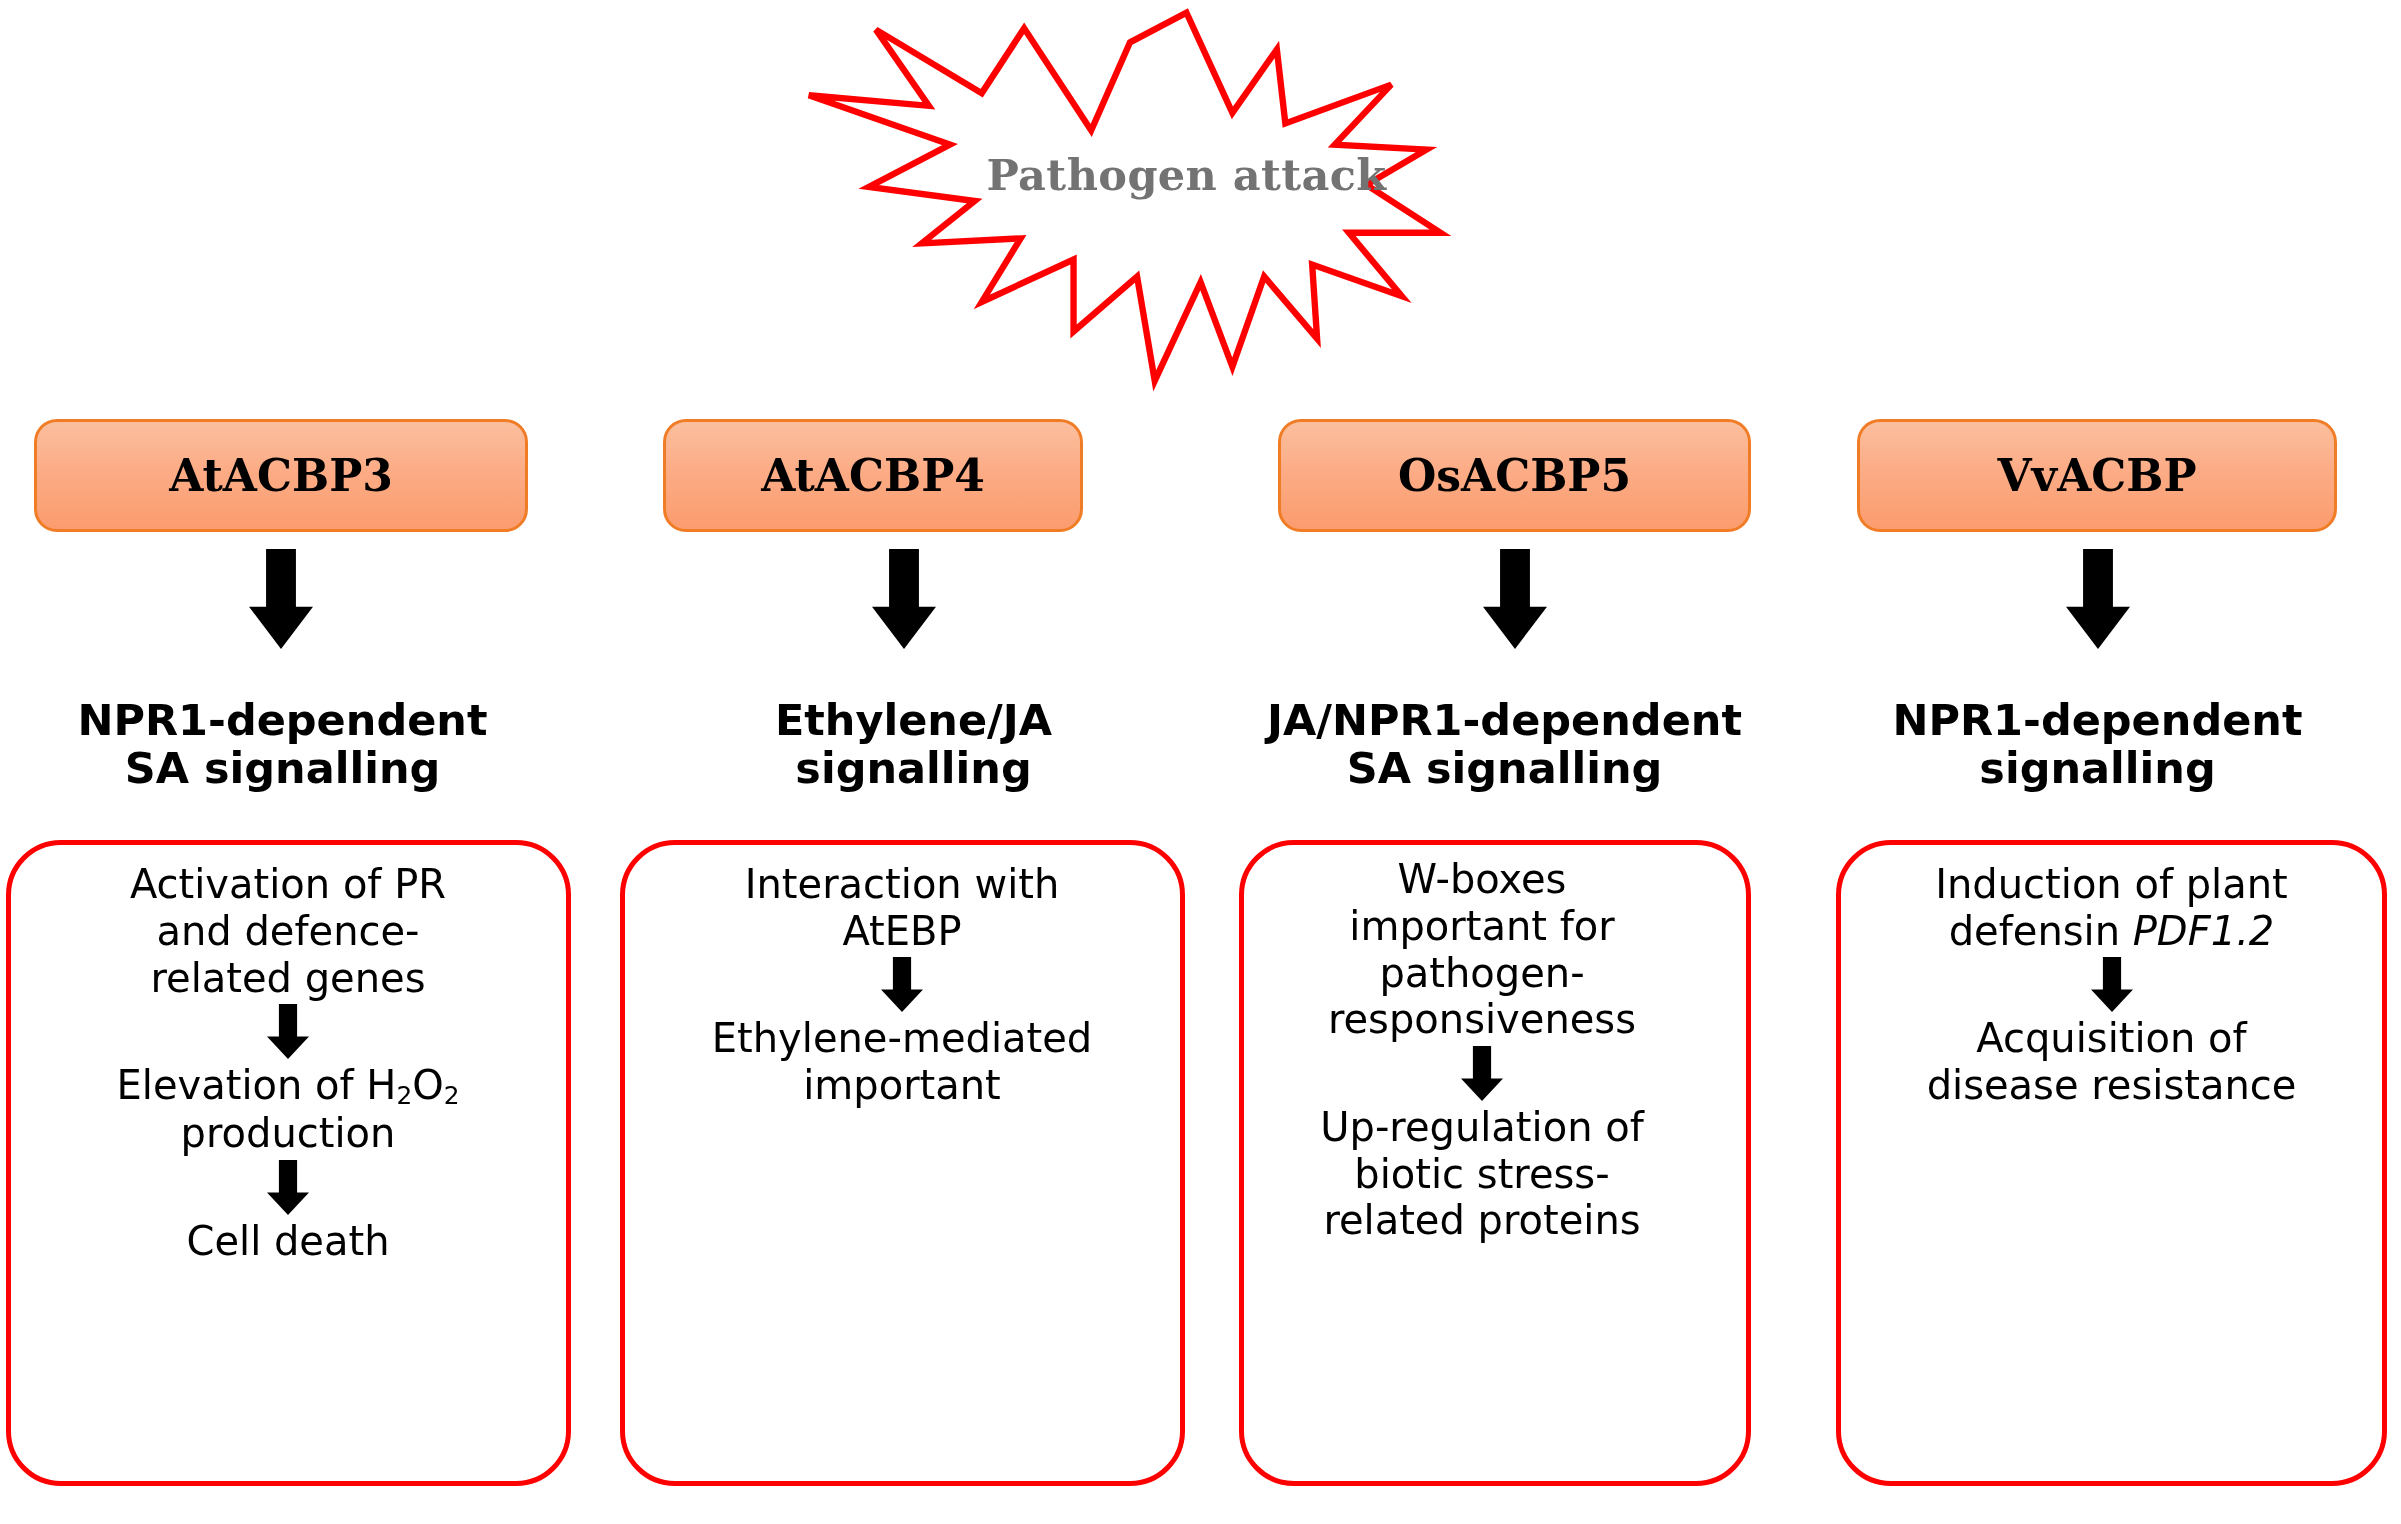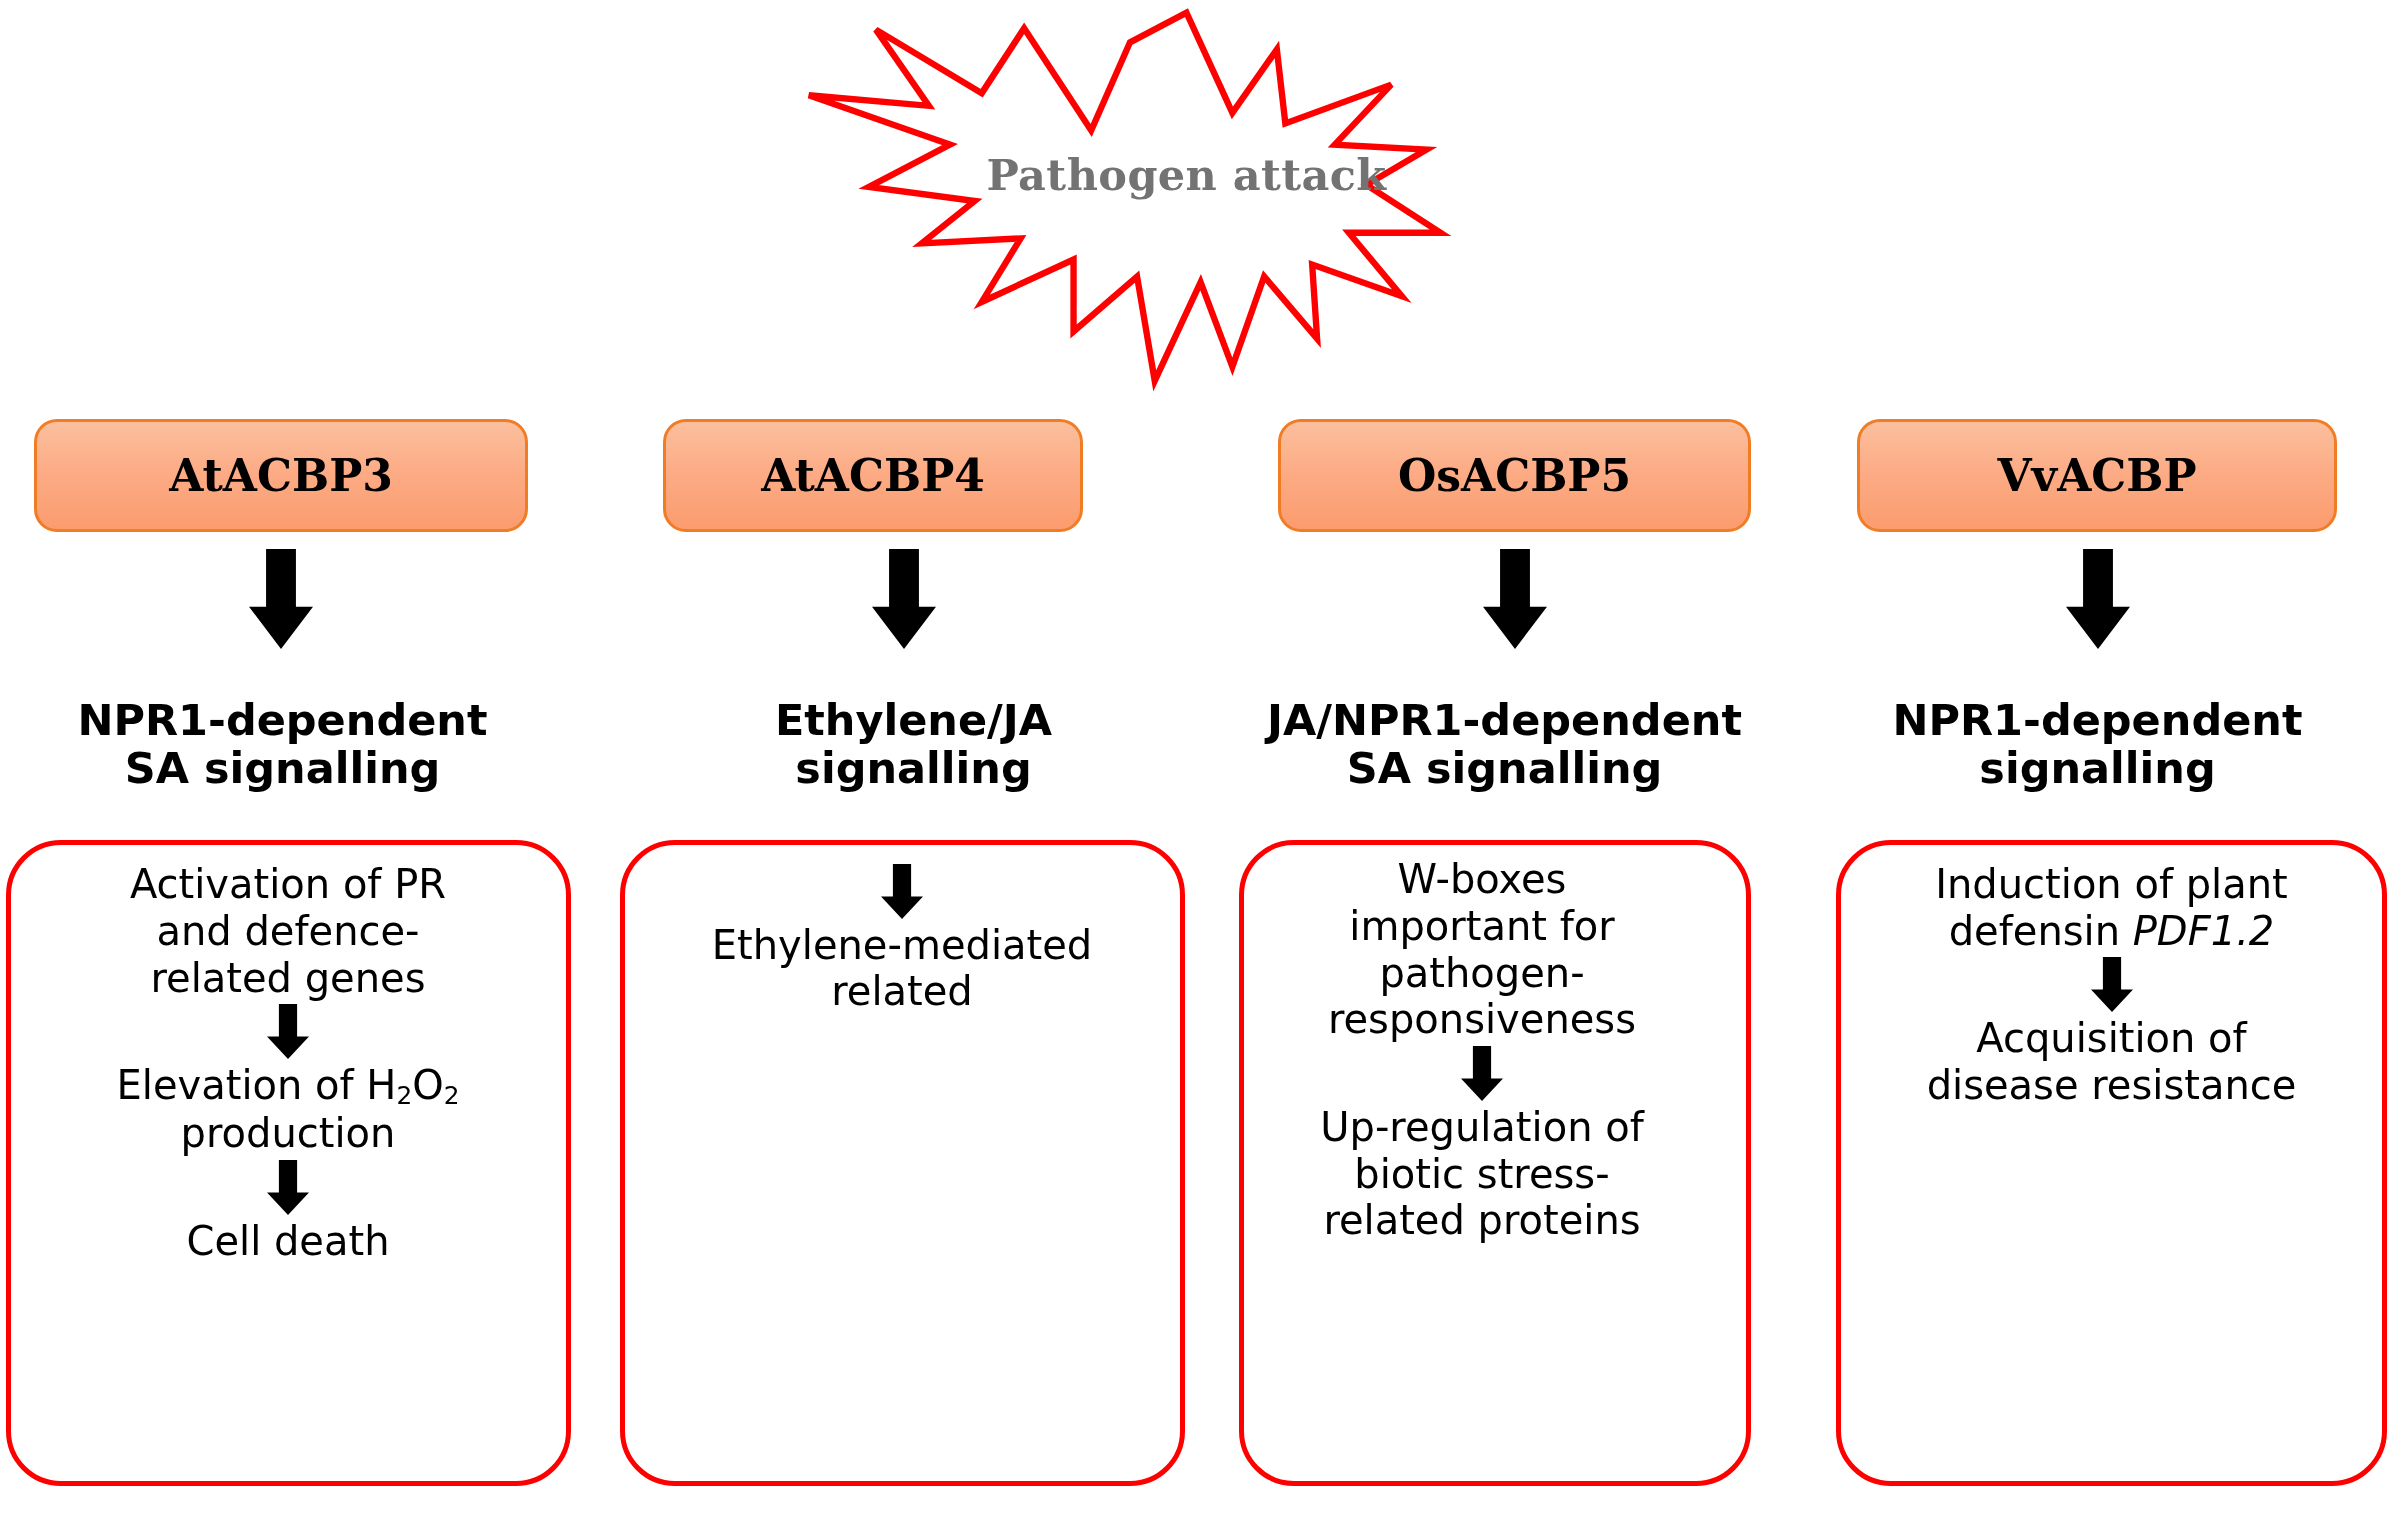--- a/index.html
+++ b/index.html
@@ -217,27 +217,29 @@
       <polygon points="24,0 66,0 66,82 90,82 45,142 0,82 24,82" fill="#000000"></polygon>
     </svg>
   </div>
 
   <div class="signal-label">Ethylene/JA
 signalling</div>
 
   <div style="position:absolute; left:-15.5px; top:840px; width:565px; height:646px; border:5px solid #FF0000; border-radius:55px; box-sizing:border-box; background:#ffffff;"></div>
 
   <div class="outcome-inner" style="left:-15.5px; width:565px;">
+    <div class="step">Interaction with
+AtEBP</div>
     <div class="small-arrow">
       <svg viewBox="0 0 60 78" preserveAspectRatio="none">
         <polygon points="17,0 43,0 43,46 60,46 30,78 0,46 17,46" fill="#000000"></polygon>
       </svg>
     </div>
     <div class="step">Ethylene-mediated
-related</div>
+important</div>
   </div>
 </div>
 
 <div class="col col-2">
 
   <div class="header-box">
     <span class="header-label">OsACBP5</span>
   </div>
 
   <div class="big-arrow">

